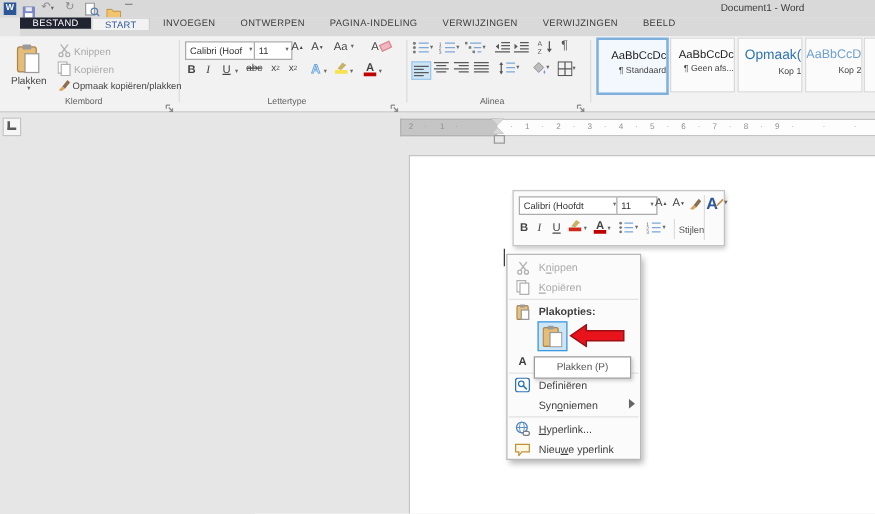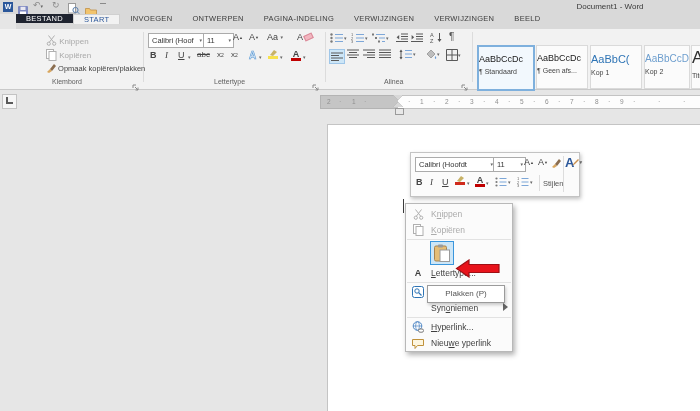--- a/index.html
+++ b/index.html
@@ -19,22 +19,22 @@
   .glabel{position:absolute;top:49px;font-size:7px;color:#5f5f5f}
   .rtxt{position:absolute;font-size:8px;color:#444;white-space:nowrap}
   .dis{color:#a9a9a9}
   .dd{font-size:5px;color:#666;line-height:1}
   .combo{position:absolute;height:13px;background:#fff;border:1px solid #ababab;font-size:7.5px;color:#333;
          line-height:13px;padding-left:3px;overflow:hidden;white-space:nowrap}
   .combo .dd{position:absolute;right:2px;top:4px}
   .btn{position:absolute;display:flex;align-items:center;justify-content:center;cursor:default}
   .sel{background:#cde6f7;border:1px solid #9fc6e8}
   
-  .stylecard{position:absolute;top:16px;width:50px;height:42px;background:#fbfbfb;border:1px solid #dadada;
-             text-align:left;overflow:hidden}
+  .stylecard{position:absolute;top:1px;width:50px;height:42px;background:#fbfbfb;border:1px solid #dadada;
+             text-align:right;overflow:hidden}
   .stylecard .sample{display:block;margin-top:7px;font-size:9px;color:#1a1a1a;white-space:nowrap}
   .stylecard .sname{display:block;margin-top:4px;font-size:7px;color:#444;white-space:nowrap}
   
   #ruler{left:320px;top:95px;width:385px;height:12px}
   #ruler-margin{position:absolute;left:0;top:0;width:78px;height:12px;background:#c5c5c5;border:1px solid #b3b3b3;border-right:none}
   #ruler-page{position:absolute;left:78px;top:0;width:307px;height:12px;background:#fdfdfd;border:1px solid #c3c3c3;border-left:none}
   .rnum{position:absolute;top:0;font-size:6.5px;color:#8f8f8f;line-height:12px}
   .rdot{position:absolute;top:0;font-size:7px;color:#9f9f9f;line-height:12px}
   
   #page{left:327px;top:124px;width:380px;height:290px;background:#fff;border:1px solid #c4c4c4;border-right:none;border-bottom:none}
@@ -89,20 +89,29 @@
     <div class="tab">VERWIJZINGEN</div>
     <div class="tab">VERWIJZINGEN</div>
     <div class="tab">BEELD</div>
   </div>
 
   <div id="ribbon" class="abs">
     <div class="gsep" style="left:143px"></div>
     <div class="gsep" style="left:325px"></div>
     <div class="gsep" style="left:472px"></div>
 
+    <div class="btn" style="left:4px;top:2px;width:38px;height:46px;flex-direction:column">
+      <svg width="20" height="24">
+          <rect x="1" y="2.5" width="15" height="20" rx="2" fill="#e5bd76" stroke="#a8834e"></rect>
+          <rect x="5" y="0.5" width="7" height="4" rx="1" fill="#9a9a9a"></rect>
+          <rect x="7" y="8" width="11" height="15" fill="#fff" stroke="#9a9a9a"></rect>
+        </svg>
+      <span style="font-size:8px;margin-top:1px">Plakken</span>
+      <span class="dd">▾</span>
+    </div>
     <div class="rtxt dis" style="left:46px;top:6px"><svg width="11" height="11" style="vertical-align:-2px">
           <path d="M8.5 0.5L3.5 7M2.5 0.5L7.5 7" stroke="#b0b0b0"></path>
           <circle cx="2.8" cy="8.7" r="1.6" fill="none" stroke="#b0b0b0"></circle>
           <circle cx="8.2" cy="8.7" r="1.6" fill="none" stroke="#b0b0b0"></circle>
         </svg> <span>Knippen</span></div>
     <div class="rtxt dis" style="left:46px;top:20px"><svg width="11" height="12" style="vertical-align:-3px">
           <rect x="0.5" y="0.5" width="7" height="9" fill="#fff" stroke="#b0b0b0"></rect>
           <rect x="3" y="2.5" width="7" height="9" fill="#fff" stroke="#b0b0b0"></rect>
         </svg> <span>Kopiëren</span></div>
     <div class="rtxt" style="left:46px;top:34px;font-size:7.5px"><svg width="10" height="10" style="vertical-align:-2px">
@@ -265,21 +274,21 @@
 
     <div class="stylecard" style="left:477px;width:54px;border:2px solid #7eb0dd;background:#f2f8fd">
       <span class="sample">AaBbCcDc</span>
         <span class="sname">¶ Standaard</span>
     </div>
     <div class="stylecard" style="left:536px">
       <span class="sample">AaBbCcDc</span>
         <span class="sname">¶ Geen afs...</span>
     </div>
     <div class="stylecard" style="left:590px">
-      <span class="sample" style="font-size:11px;color:#2e74b5">AaBbC(</span>
+      <span class="sample" style="font-size:11px;color:#2e74b5">Opmaak(</span>
         <span class="sname">Kop 1</span>
     </div>
     <div class="stylecard" style="left:644px;width:44px">
       <span class="sample" style="font-size:10px;color:#6d9ece">AaBbCcD</span>
         <span class="sname">Kop 2</span>
     </div>
     <div class="stylecard" style="left:691px;width:40px">
       <span class="sample" style="font-size:17px;color:#2f2f2f;margin-top:2px">Aa</span>
         <span class="sname">Titel</span>
     </div>
@@ -404,20 +413,30 @@
     <div class="mi dis">
       <span class="mico">
           <svg width="11" height="12">
             <rect x="0.5" y="0.5" width="7" height="9" fill="#fff" stroke="#b0b0b0"></rect>
             <rect x="3" y="2.5" width="7" height="9" fill="#fff" stroke="#b0b0b0"></rect>
           </svg>
         </span>
       <span class="mlab"><span></span><u>K</u><span>opiëren</span></span>
     </div>
     <div class="msep"></div>
+    <div class="mi" style="font-weight:bold">
+      <span class="mico">
+          <svg width="11" height="13">
+            <rect x="0.5" y="1.5" width="9" height="11" rx="1" fill="#e8c27e" stroke="#a8834e"></rect>
+            <rect x="3" y="0.5" width="4" height="2.5" rx="0.5" fill="#9a9a9a"></rect>
+            <rect x="4" y="5" width="6" height="7.5" fill="#fff" stroke="#9a9a9a"></rect>
+          </svg>
+        </span>
+      <span class="mlab"><span>Plakopties:</span><u></u><span></span></span>
+    </div>
     <div style="height:24px;position:relative">
       <div class="abs" style="left:24px;top:0;width:22px;height:22px;background:#cde6f7;border:1px solid #3a96dd;display:flex;align-items:center;justify-content:center">
         <svg width="16" height="18">
             <rect x="0.5" y="2" width="12" height="15" rx="1.5" fill="#e5bd76" stroke="#a8834e"></rect>
             <rect x="4" y="0.5" width="5" height="3" rx="0.8" fill="#9a9a9a"></rect>
             <rect x="6" y="6" width="9.5" height="11.5" fill="#fff" stroke="#9a9a9a"></rect>
           </svg>
       </div>
     </div>
     <div class="mi">

